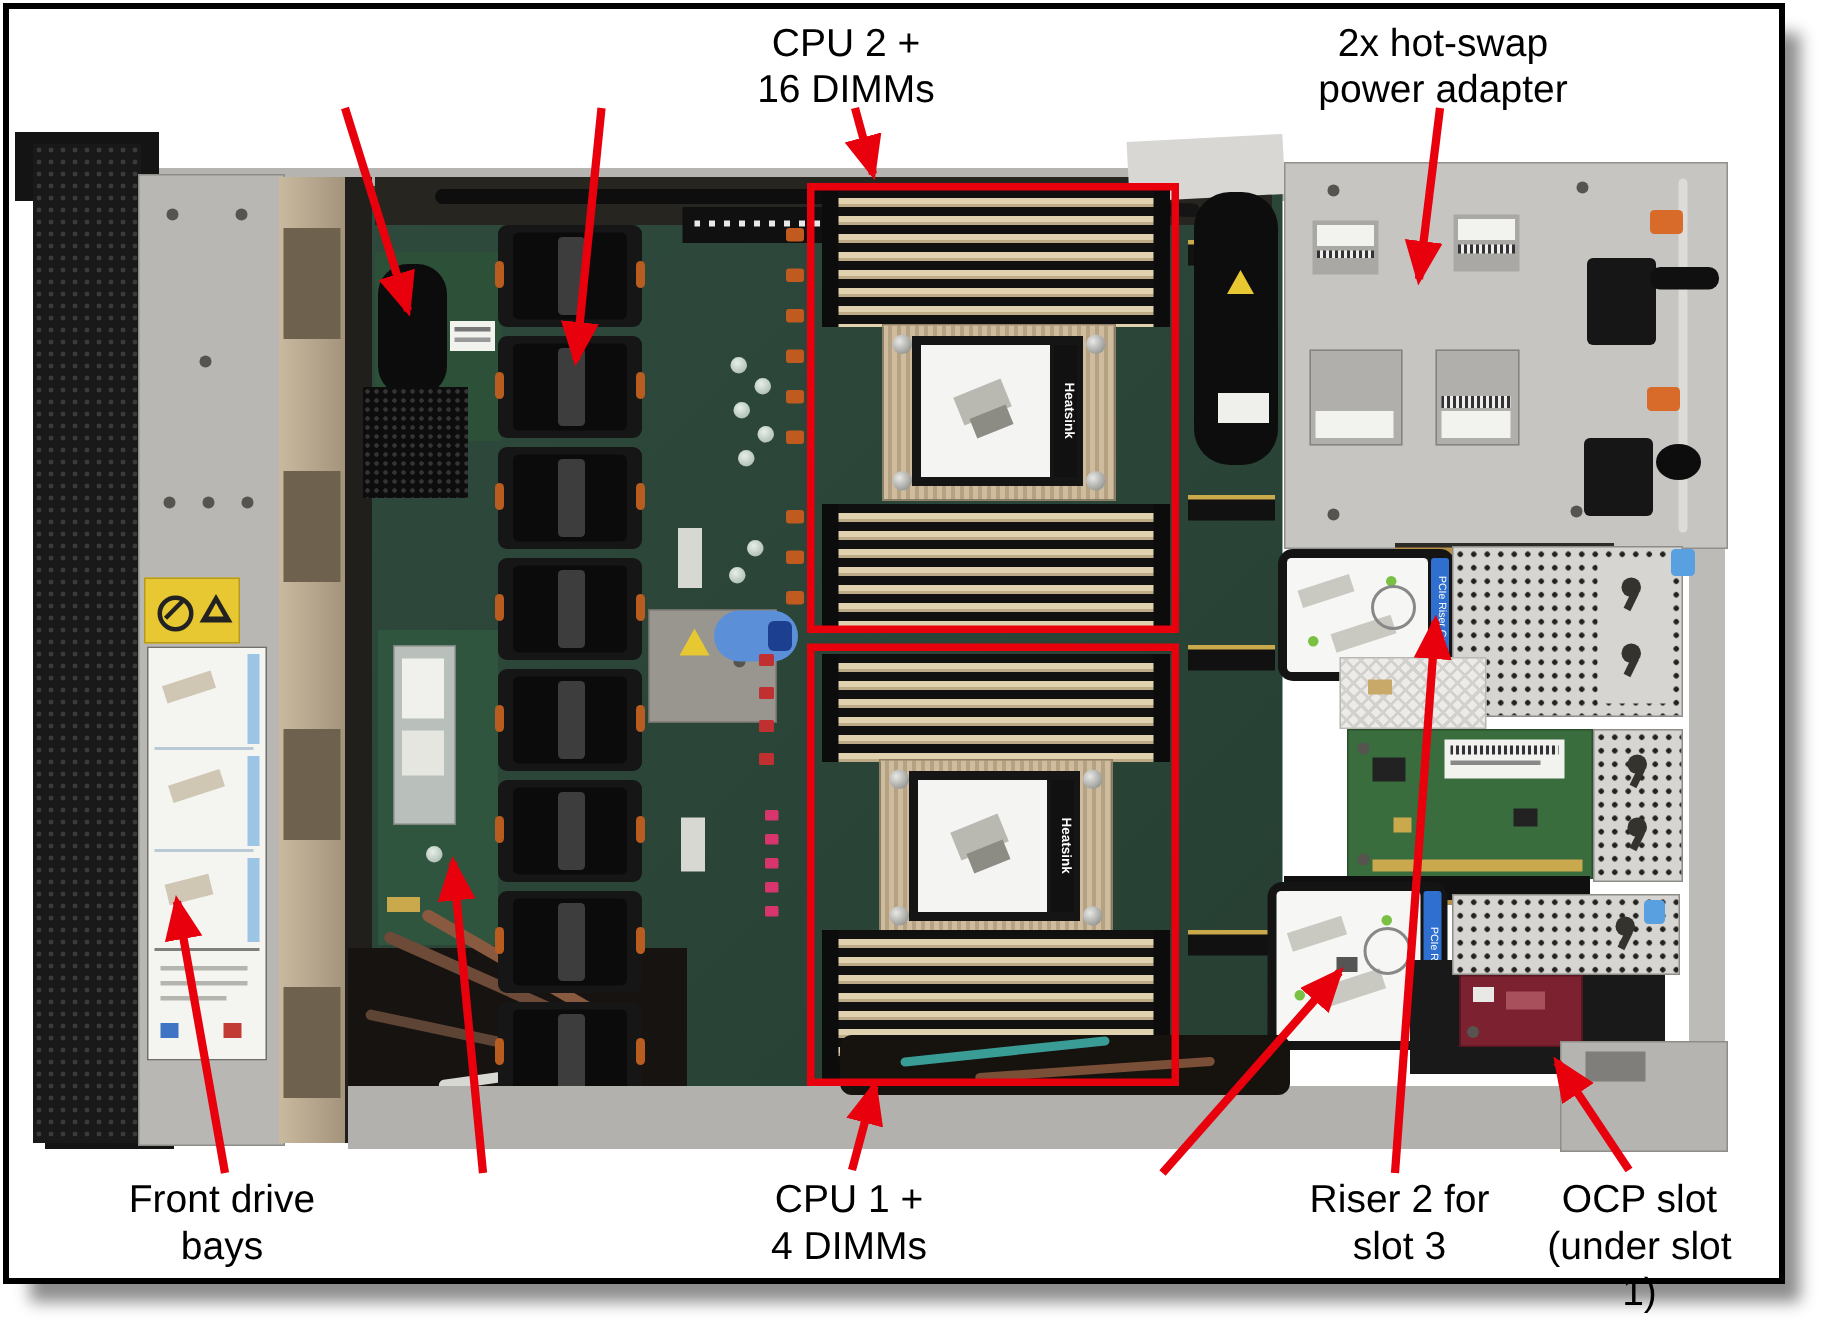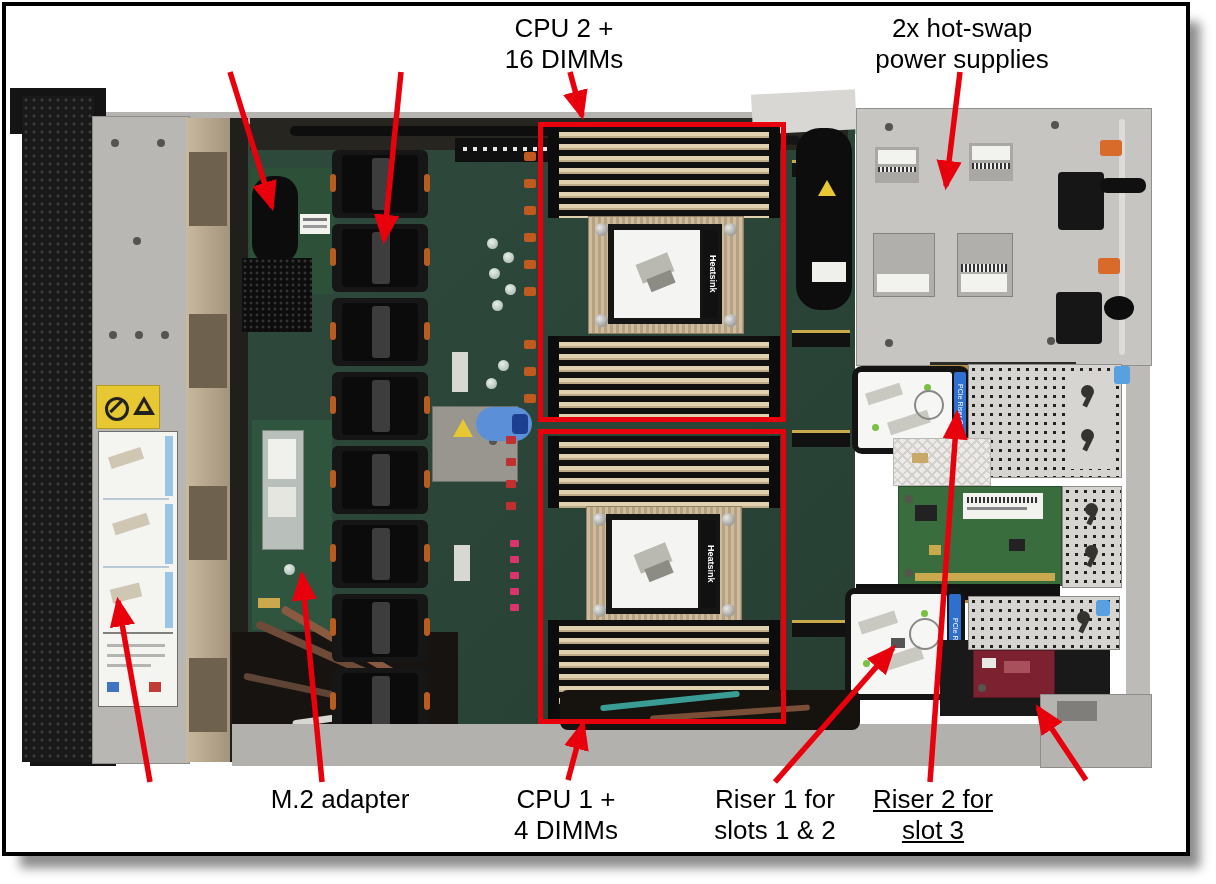--- a/index.html
+++ b/index.html
@@ -390,21 +390,22 @@
       <line x1="568" y1="780" x2="583" y2="724" marker-end="url(#ah)"></line>
       <line x1="775" y1="782" x2="893" y2="648" marker-end="url(#ah)"></line>
       <line x1="930" y1="782" x2="957" y2="414" marker-end="url(#ah)"></line>
       <line x1="1086" y1="780" x2="1038" y2="708" marker-end="url(#ah)"></line>
     </g>
   </svg>
 
   <div class="callout" style="left:564px;top:13px;">CPU 2 +
 16 DIMMs</div>
   <div class="callout" style="left:962px;top:13px;">2x hot-swap
-power supplies</div>
-  <div class="callout" style="left:340px;top:784px;">M.2 adapter</div>
+power adapter</div>
+  <div class="callout" style="left:148px;top:784px;">Front drive
+bays</div>
   <div class="callout" style="left:566px;top:784px;">CPU 1 +
 4 DIMMs</div>
-  <div class="callout" style="left:775px;top:784px;">Riser 1 for
-slots 1 &amp; 2</div>
-  <div class="callout" style="left:933px;top:784px;text-decoration:underline;">Riser 2 for
+  <div class="callout" style="left:933px;top:784px;">Riser 2 for
 slot 3</div>
+  <div class="callout" style="left:1093px;top:784px;">OCP slot
+(under slot 1)</div>
 </div>
 
 </body></html>

